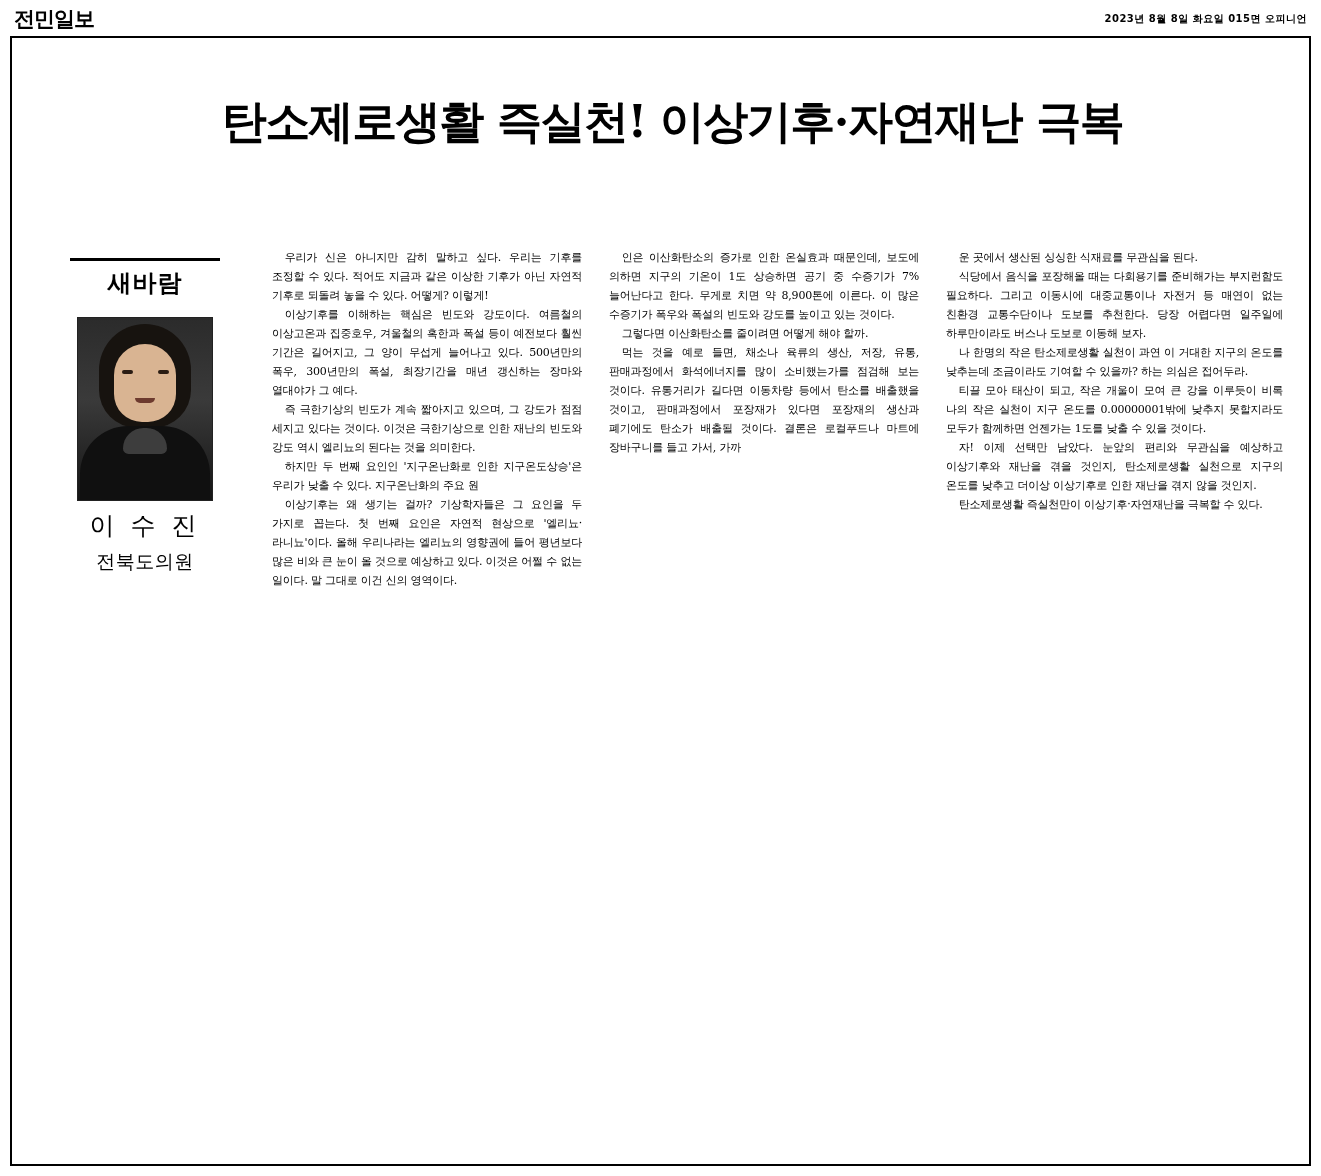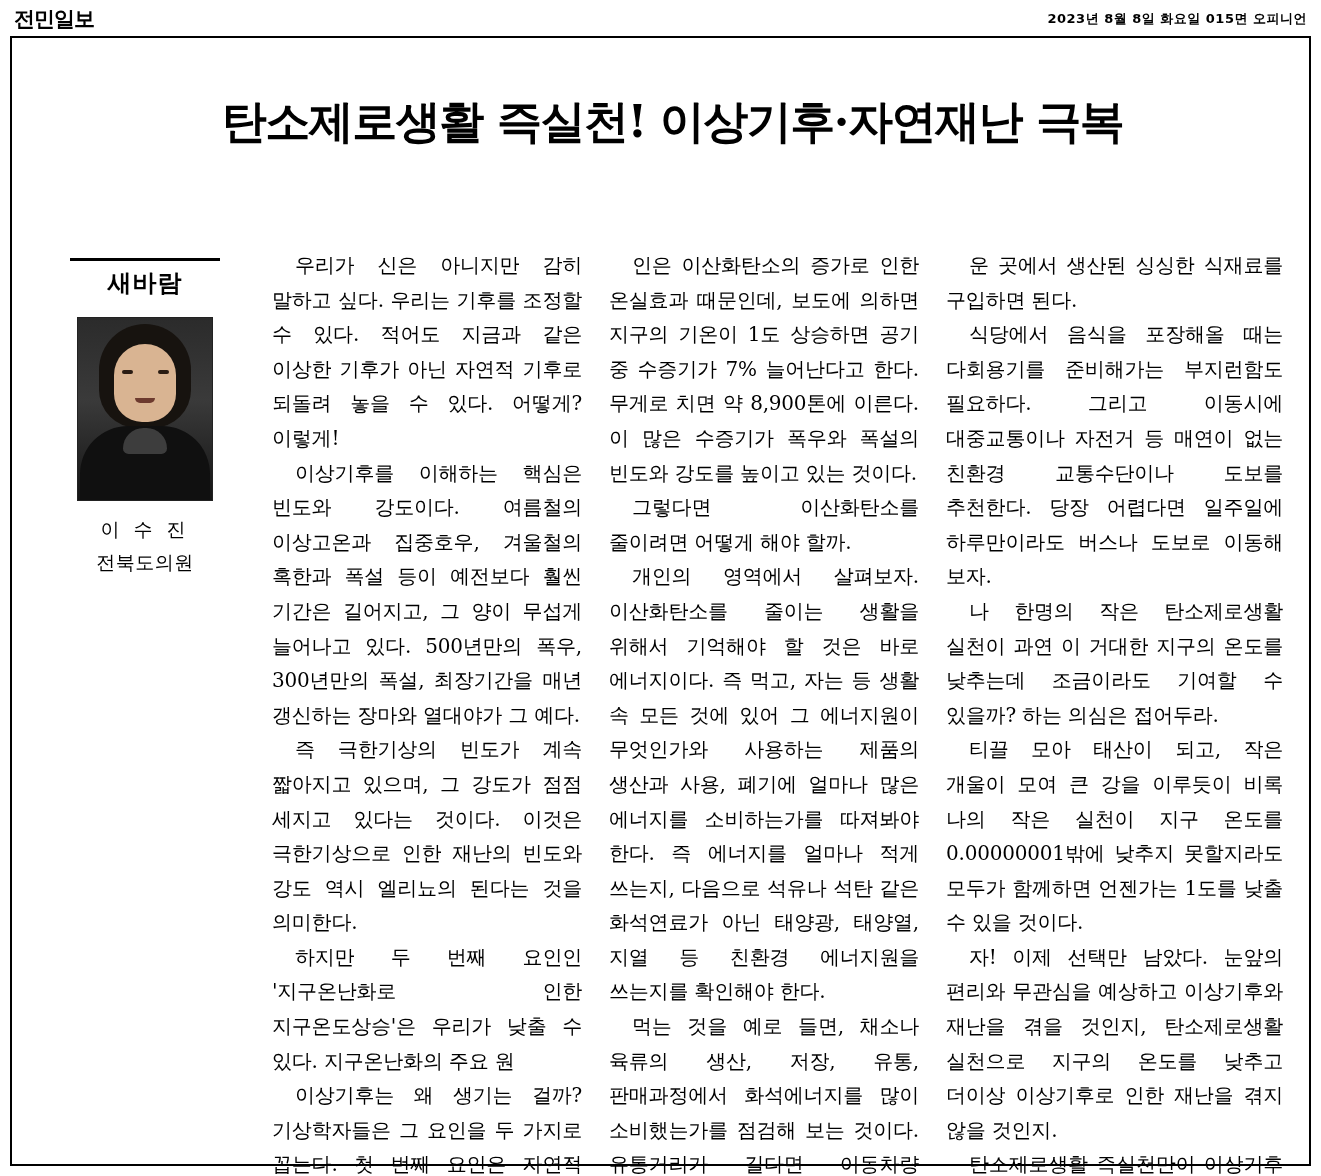--- a/index.html
+++ b/index.html
@@ -35,21 +35,21 @@
     box-sizing: border-box;
   }
   .masthead-title {
     font-family: "DejaVu Serif", serif;
     font-weight: bold;
     font-size: 21px;
     letter-spacing: -1px;
   }
   .masthead-meta {
     font-family: "DejaVu Sans", sans-serif;
-    font-size: 13px;
+    font-size: 10px;
     letter-spacing: 0.5px;
     font-weight: bold;
   }
   
   .frame {
     position: absolute;
     top: 36px;
     left: 10px;
     width: 1301px;
     height: 1130px;
@@ -159,34 +159,34 @@
   }
   .photo .collar {
     position: absolute;
     bottom: 46px; left: 50%;
     transform: translateX(-50%);
     width: 44px; height: 26px;
     background: #3d3d3d;
     border-radius: 22px 22px 6px 6px;
   }
   .author-name {
-    margin-top: 16px;
-    font-family: "DejaVu Serif", serif;
-    font-size: 19px;
+    margin-top: 8px;
+    font-family: "DejaVu Serif", serif;
+    font-size: 25px;
     letter-spacing: 4px;
   }
   .author-role {
     margin-top: 7px;
     font-family: "DejaVu Serif", serif;
     font-size: 19px;
     letter-spacing: 0.5px;
   }
   p.para {
     font-family: "DejaVu Serif", serif;
-    font-size: 20px;
+    font-size: 11px;
     line-height: 1.73;
     margin: 0 0 0 0;
     text-align: justify;
     text-justify: inter-character;
     text-indent: 1.15em;
     letter-spacing: -0.2px;
     word-break: keep-all;
   }
 </style>
 </head>
@@ -225,26 +225,25 @@
       <p class="para">우리가 신은 아니지만 감히 말하고 싶다. 우리는 기후를 조정할 수 있다. 적어도 지금과 같은 이상한 기후가 아닌 자연적 기후로 되돌려 놓을 수 있다. 어떻게? 이렇게!</p>
       <p class="para">이상기후를 이해하는 핵심은 빈도와 강도이다. 여름철의 이상고온과 집중호우, 겨울철의 혹한과 폭설 등이 예전보다 훨씬 기간은 길어지고, 그 양이 무섭게 늘어나고 있다. 500년만의 폭우, 300년만의 폭설, 최장기간을 매년 갱신하는 장마와 열대야가 그 예다.</p>
       <p class="para">즉 극한기상의 빈도가 계속 짧아지고 있으며, 그 강도가 점점 세지고 있다는 것이다. 이것은 극한기상으로 인한 재난의 빈도와 강도 역시 엘리뇨의 된다는 것을 의미한다.</p>
       <p class="para">하지만 두 번째 요인인 '지구온난화로 인한 지구온도상승'은 우리가 낮출 수 있다. 지구온난화의 주요 원</p>
       <p class="para">이상기후는 왜 생기는 걸까? 기상학자들은 그 요인을 두 가지로 꼽는다. 첫 번째 요인은 자연적 현상으로 '엘리뇨·라니뇨'이다. 올해 우리나라는 엘리뇨의 영향권에 들어 평년보다 많은 비와 큰 눈이 올 것으로 예상하고 있다. 이것은 어쩔 수 없는 일이다. 말 그대로 이건 신의 영역이다.</p>
     </div>
 
     <div class="col col-text">
       <p class="para">인은 이산화탄소의 증가로 인한 온실효과 때문인데, 보도에 의하면 지구의 기온이 1도 상승하면 공기 중 수증기가 7% 늘어난다고 한다. 무게로 치면 약 8,900톤에 이른다. 이 많은 수증기가 폭우와 폭설의 빈도와 강도를 높이고 있는 것이다.</p>
       <p class="para">그렇다면 이산화탄소를 줄이려면 어떻게 해야 할까.</p>
-      <p class="para">개인의 영역에서 살펴보자. 이산화탄소를 줄이는 생활을 위해서 기억해야 할 것은 바로 에너지이다. 즉 먹고, 자는 등 생활 속 모든 것에 있어 그 에너지원이 무엇인가와 사용하는 제품의 생산과 사용, 폐기에 얼마나 많은 에너지를 소비하는가를 따져봐야 한다. 즉 에너지를 얼마나 적게 쓰는지, 다음으로 석유나 석탄 같은 화석연료가 아닌 태양광, 태양열, 지열 등 친환경 에너지원을 쓰는지를 확인해야 한다.</p>
       <p class="para">먹는 것을 예로 들면, 채소나 육류의 생산, 저장, 유통, 판매과정에서 화석에너지를 많이 소비했는가를 점검해 보는 것이다. 유통거리가 길다면 이동차량 등에서 탄소를 배출했을 것이고, 판매과정에서 포장재가 있다면 포장재의 생산과 폐기에도 탄소가 배출될 것이다. 결론은 로컬푸드나 마트에 장바구니를 들고 가서, 가까</p>
     </div>
 
     <div class="col col-text last">
-      <p class="para">운 곳에서 생산된 싱싱한 식재료를 구입하면 된다.</p>
+      <p class="para">운 곳에서 생산된 싱싱한 식재료를 무관심을 된다.</p>
       <p class="para">식당에서 음식을 포장해올 때는 다회용기를 준비해가는 부지런함도 필요하다. 그리고 이동시에 대중교통이나 자전거 등 매연이 없는 친환경 교통수단이나 도보를 추천한다. 당장 어렵다면 일주일에 하루만이라도 버스나 도보로 이동해 보자.</p>
       <p class="para">나 한명의 작은 탄소제로생활 실천이 과연 이 거대한 지구의 온도를 낮추는데 조금이라도 기여할 수 있을까? 하는 의심은 접어두라.</p>
       <p class="para">티끌 모아 태산이 되고, 작은 개울이 모여 큰 강을 이루듯이 비록 나의 작은 실천이 지구 온도를 0.00000001밖에 낮추지 못할지라도 모두가 함께하면 언젠가는 1도를 낮출 수 있을 것이다.</p>
       <p class="para">자! 이제 선택만 남았다. 눈앞의 편리와 무관심을 예상하고 이상기후와 재난을 겪을 것인지, 탄소제로생활 실천으로 지구의 온도를 낮추고 더이상 이상기후로 인한 재난을 겪지 않을 것인지.</p>
       <p class="para">탄소제로생활 즉실천만이 이상기후·자연재난을 극복할 수 있다.</p>
     </div>
 
   </div>
 </div>
 

